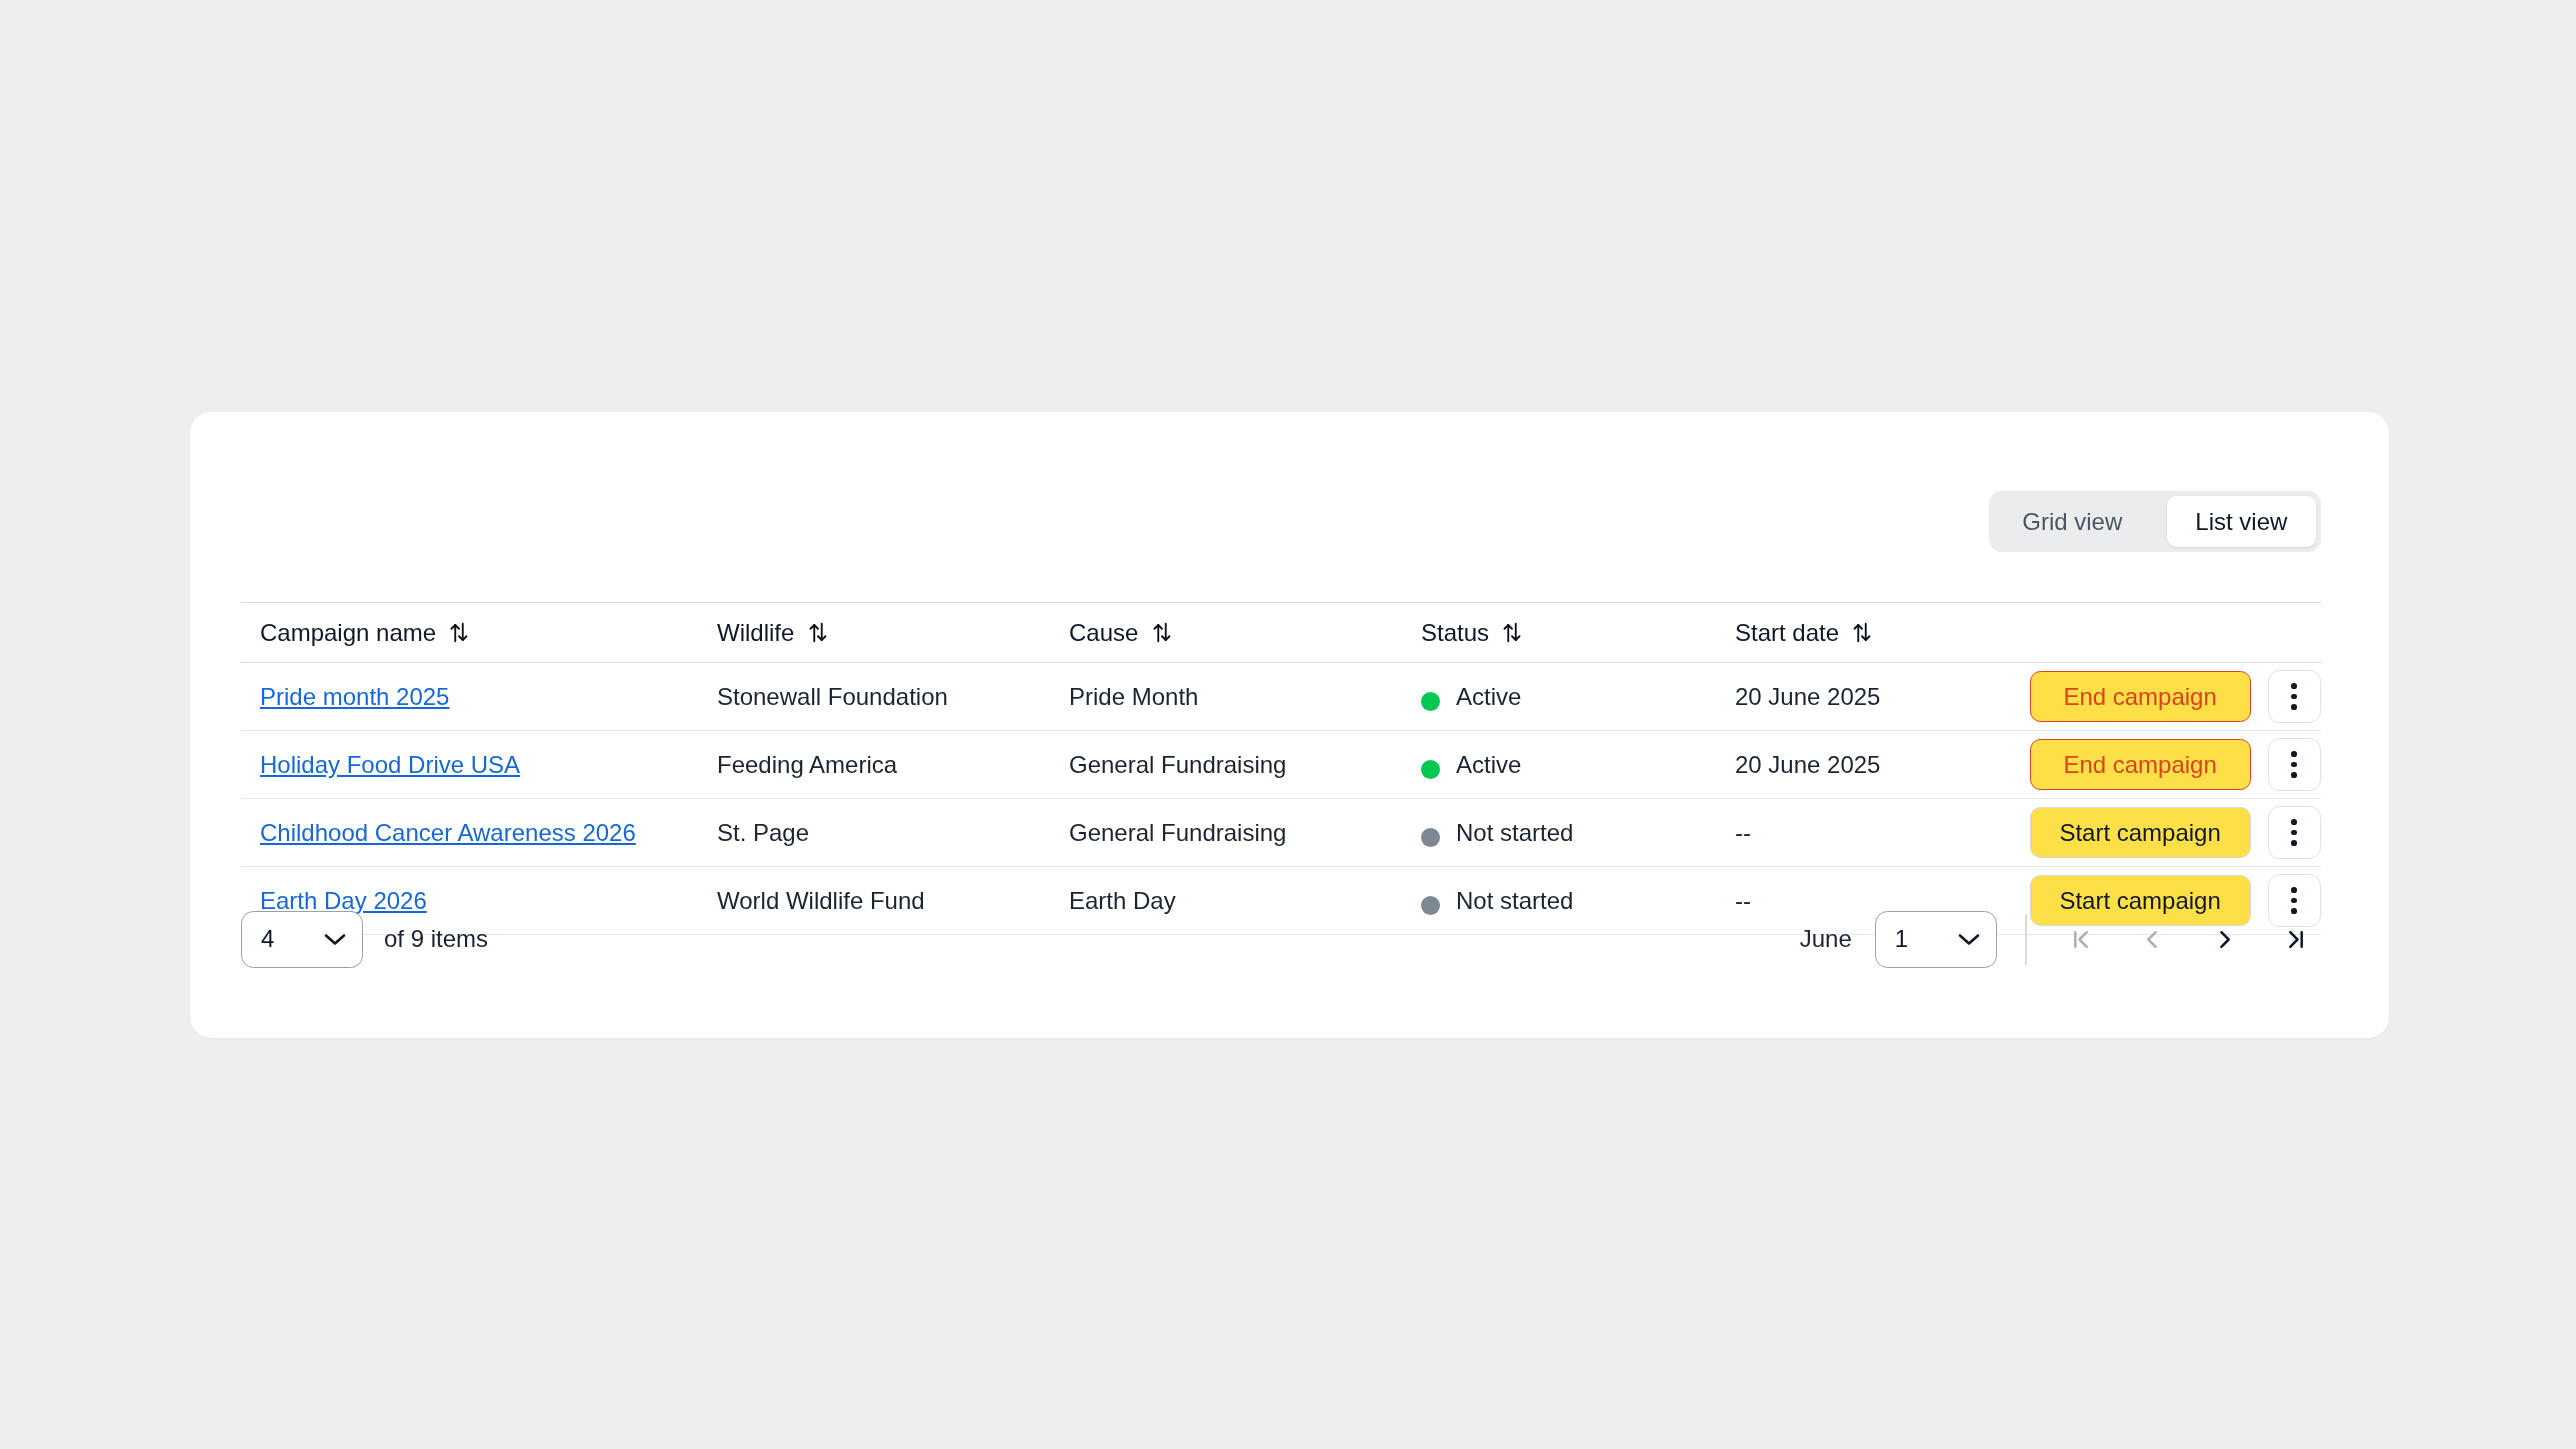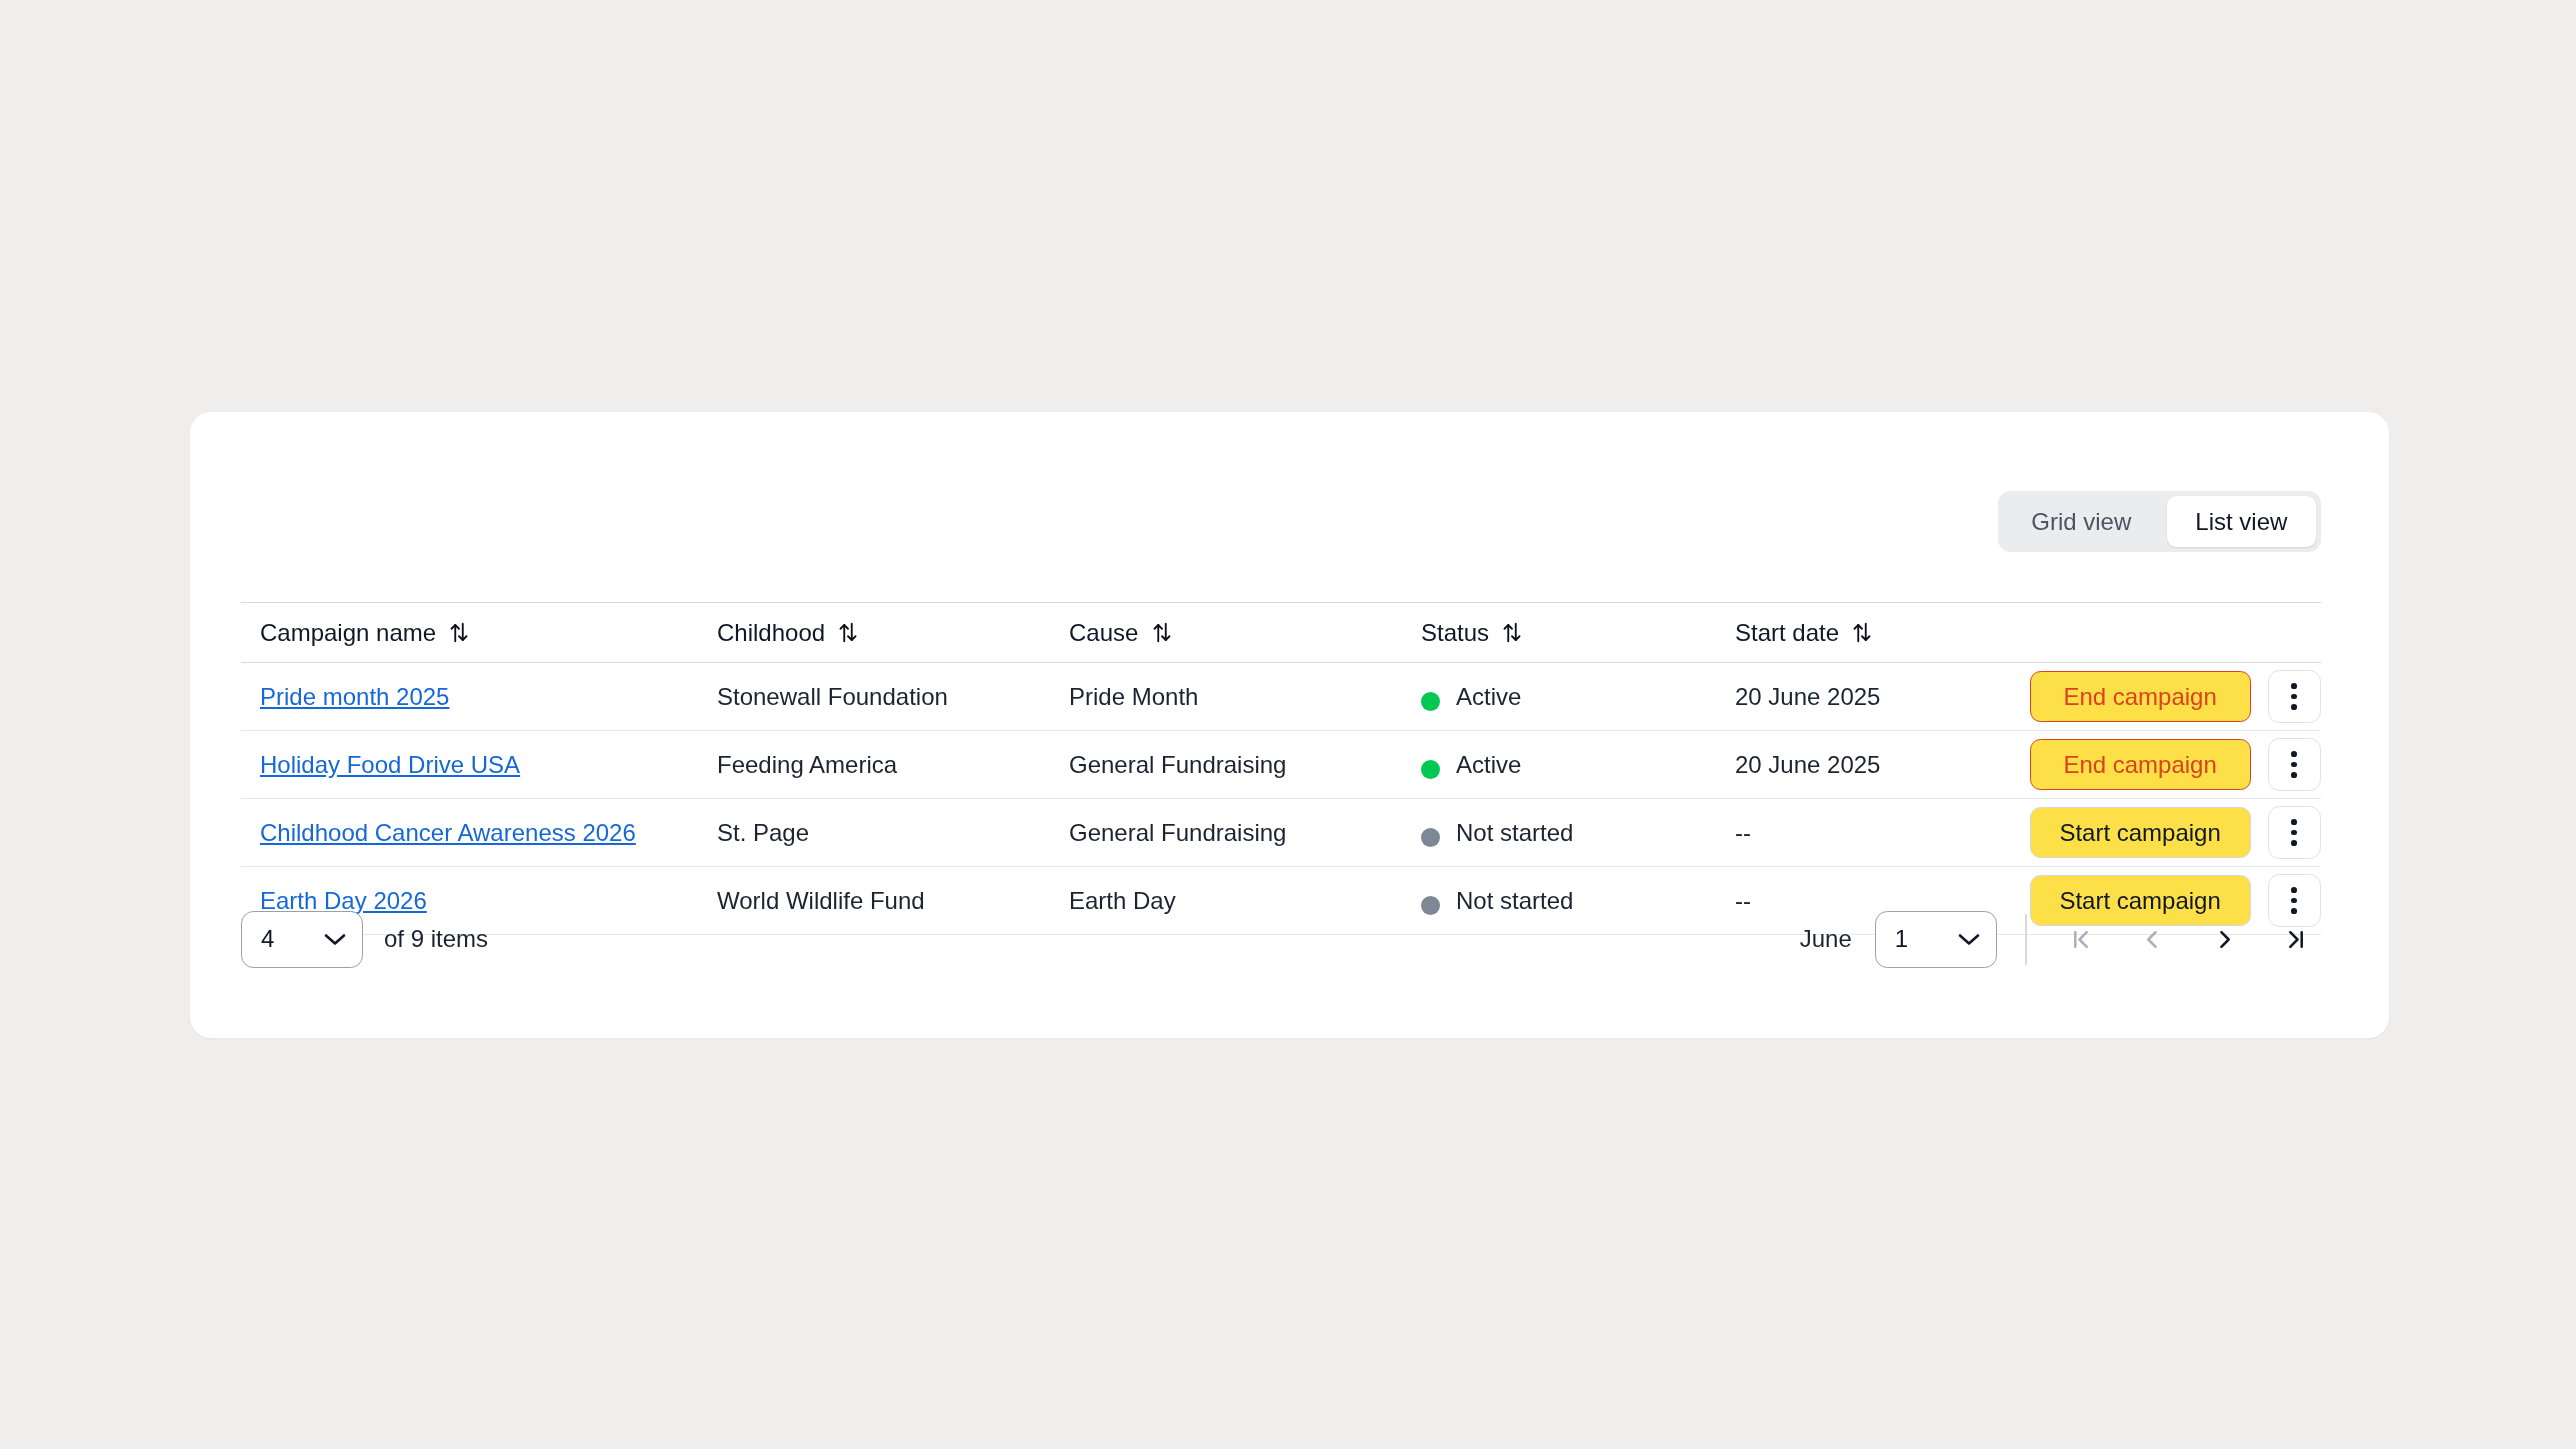--- a/index.html
+++ b/index.html
@@ -92,21 +92,21 @@
     position: absolute;
     right: 11.4px;
     top: 0;
     height: 61px;
     background: #ebecee;
     border-radius: 12.4px;
     display: flex;
     align-items: center;
     padding: 4.8px;
     box-sizing: border-box;
-    gap: 7px;
+    gap: 16px;
   }
   .view-btn {
     font-family: "Liberation Sans", sans-serif;
     font-size: 24px;
     color: #4b5563;
     border: none;
     background: transparent;
     height: 51px;
     padding: 0 28.5px;
     border-radius: 9.5px;
@@ -348,21 +348,21 @@
                     <line x1="5" y1="16" x2="5" y2="3"></line>
                       <polyline points="2,6 5,3 8,6"></polyline>
                     <line x1="11" y1="2" x2="11" y2="15"></line>
                       <polyline points="8,12 11,15 14,12"></polyline>
                   </svg>
                 </span>
               </div>
             </th>
             <th class="col-np">
               <div class="th-inner">
-                <span>Childhood</span>
+                <span>Wildlife</span>
                 <span class="sort-icon">
                   <svg viewBox="0 0 16 18" width="20" height="23" fill="none" stroke="currentColor" stroke-width="1.5" stroke-linecap="round" stroke-linejoin="round">
                     <line x1="5" y1="16" x2="5" y2="3"></line>
                       <polyline points="2,6 5,3 8,6"></polyline>
                     <line x1="11" y1="2" x2="11" y2="15"></line>
                       <polyline points="8,12 11,15 14,12"></polyline>
                   </svg>
                 </span>
               </div>
             </th>

